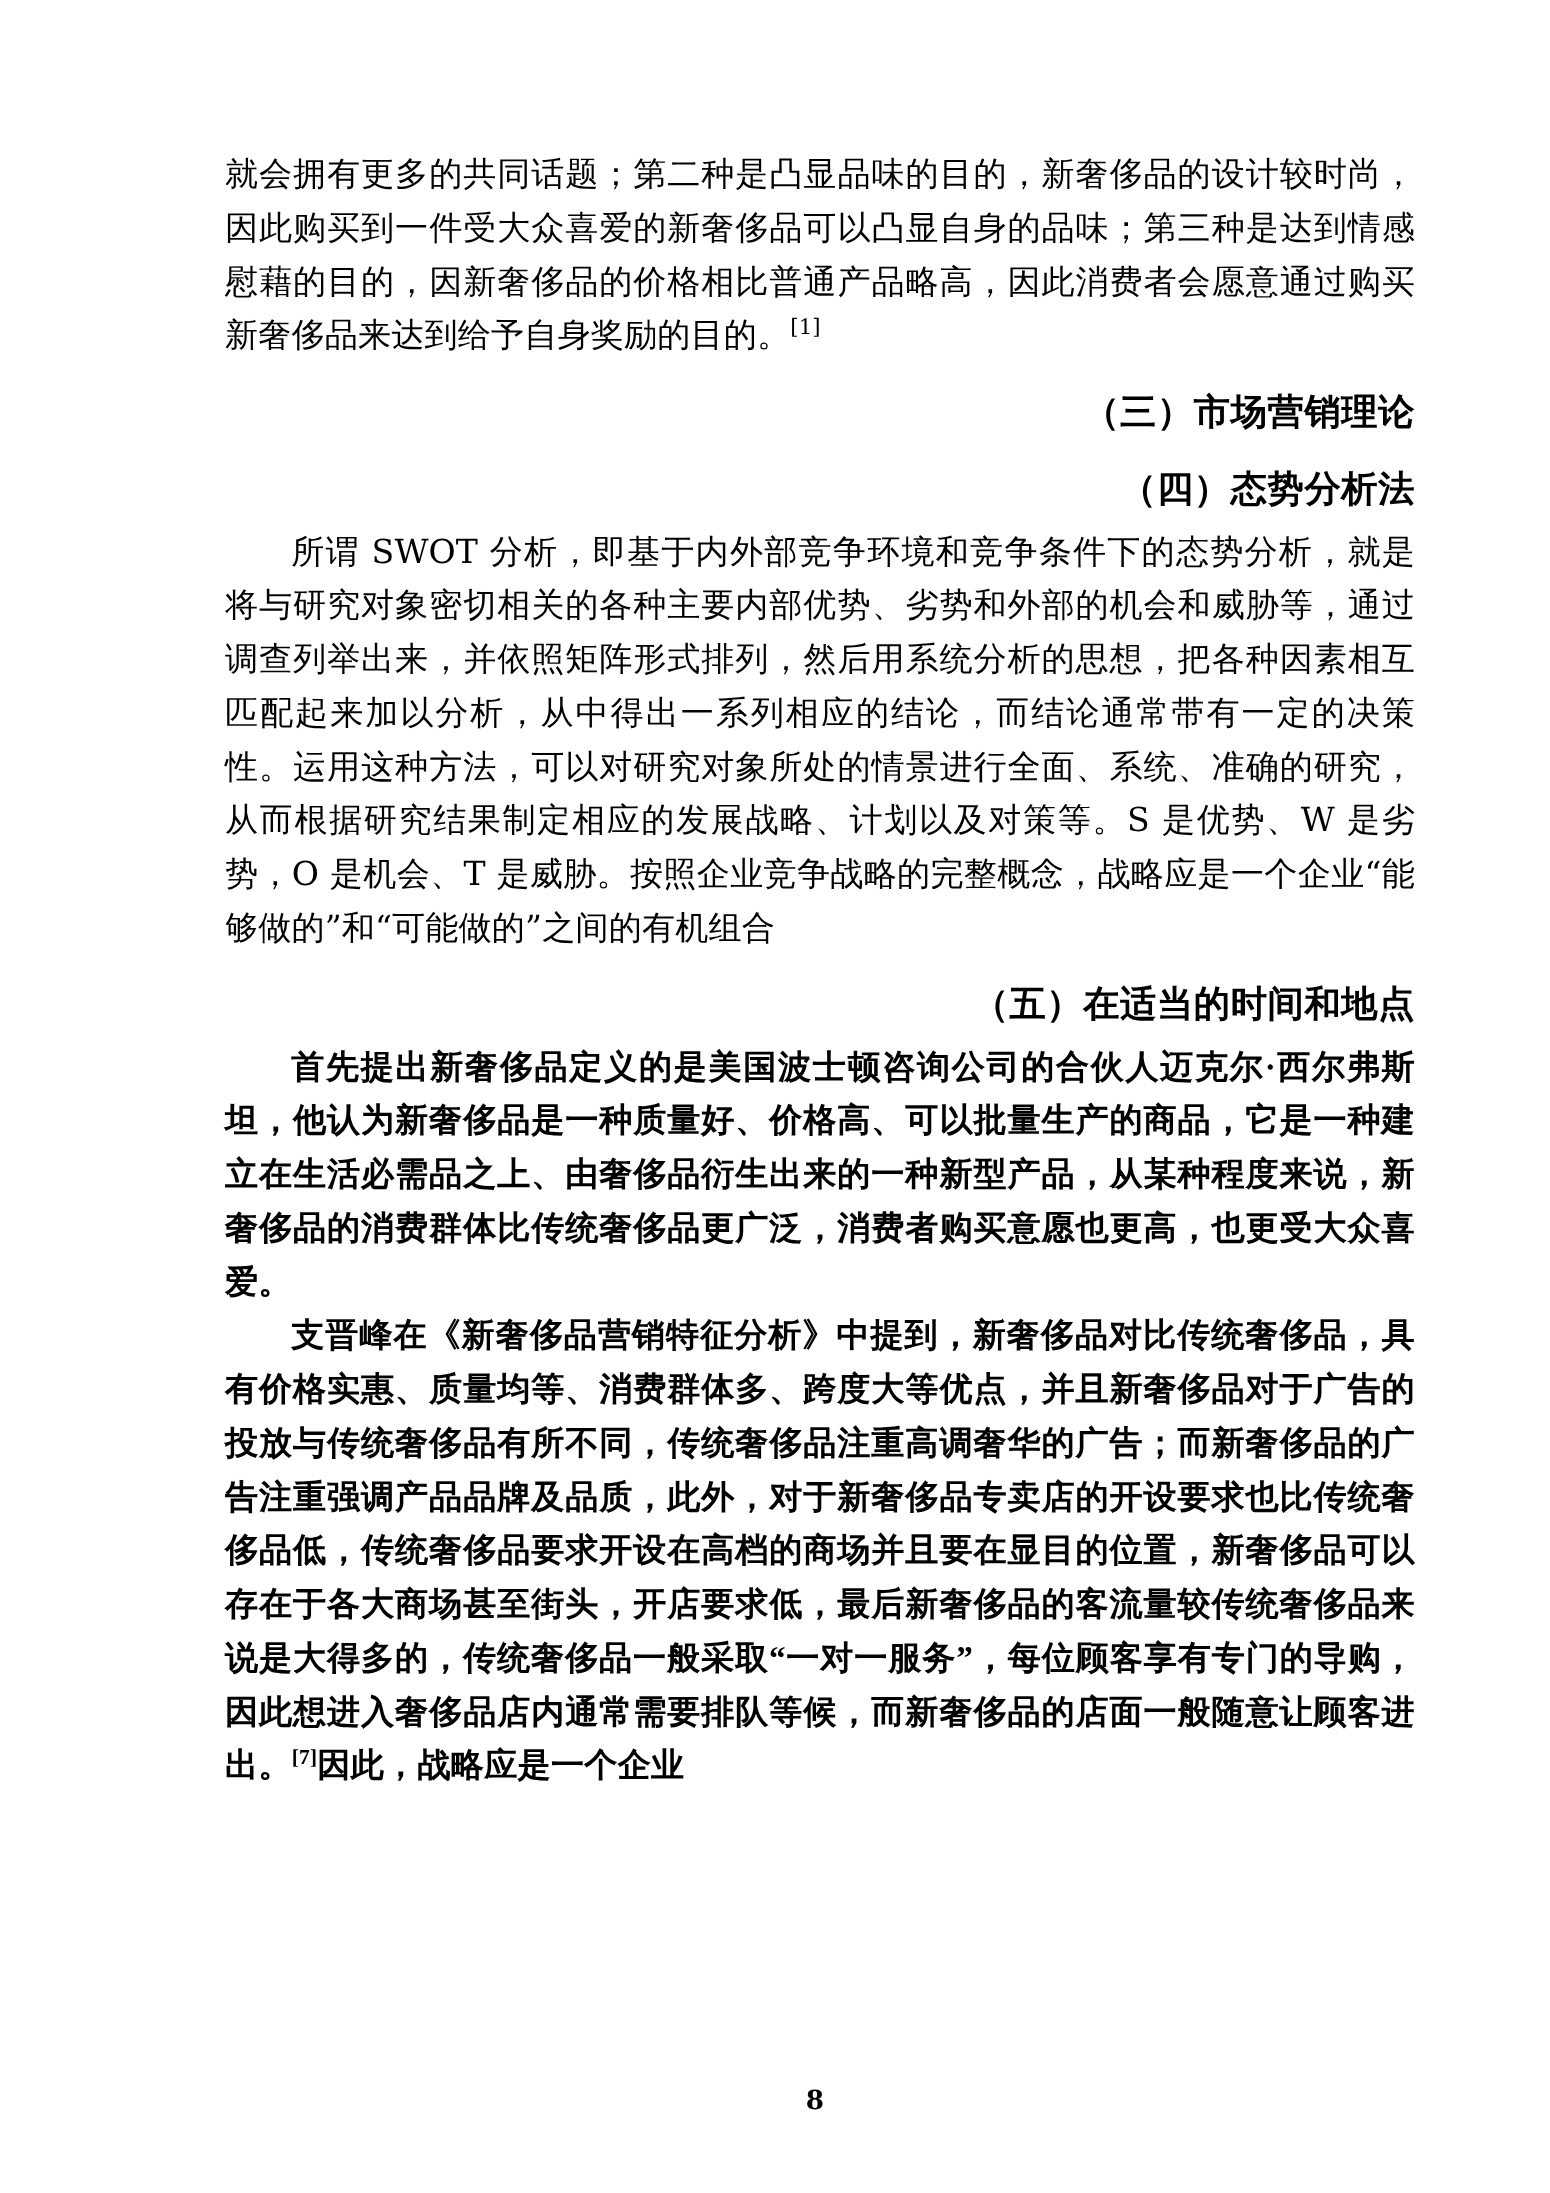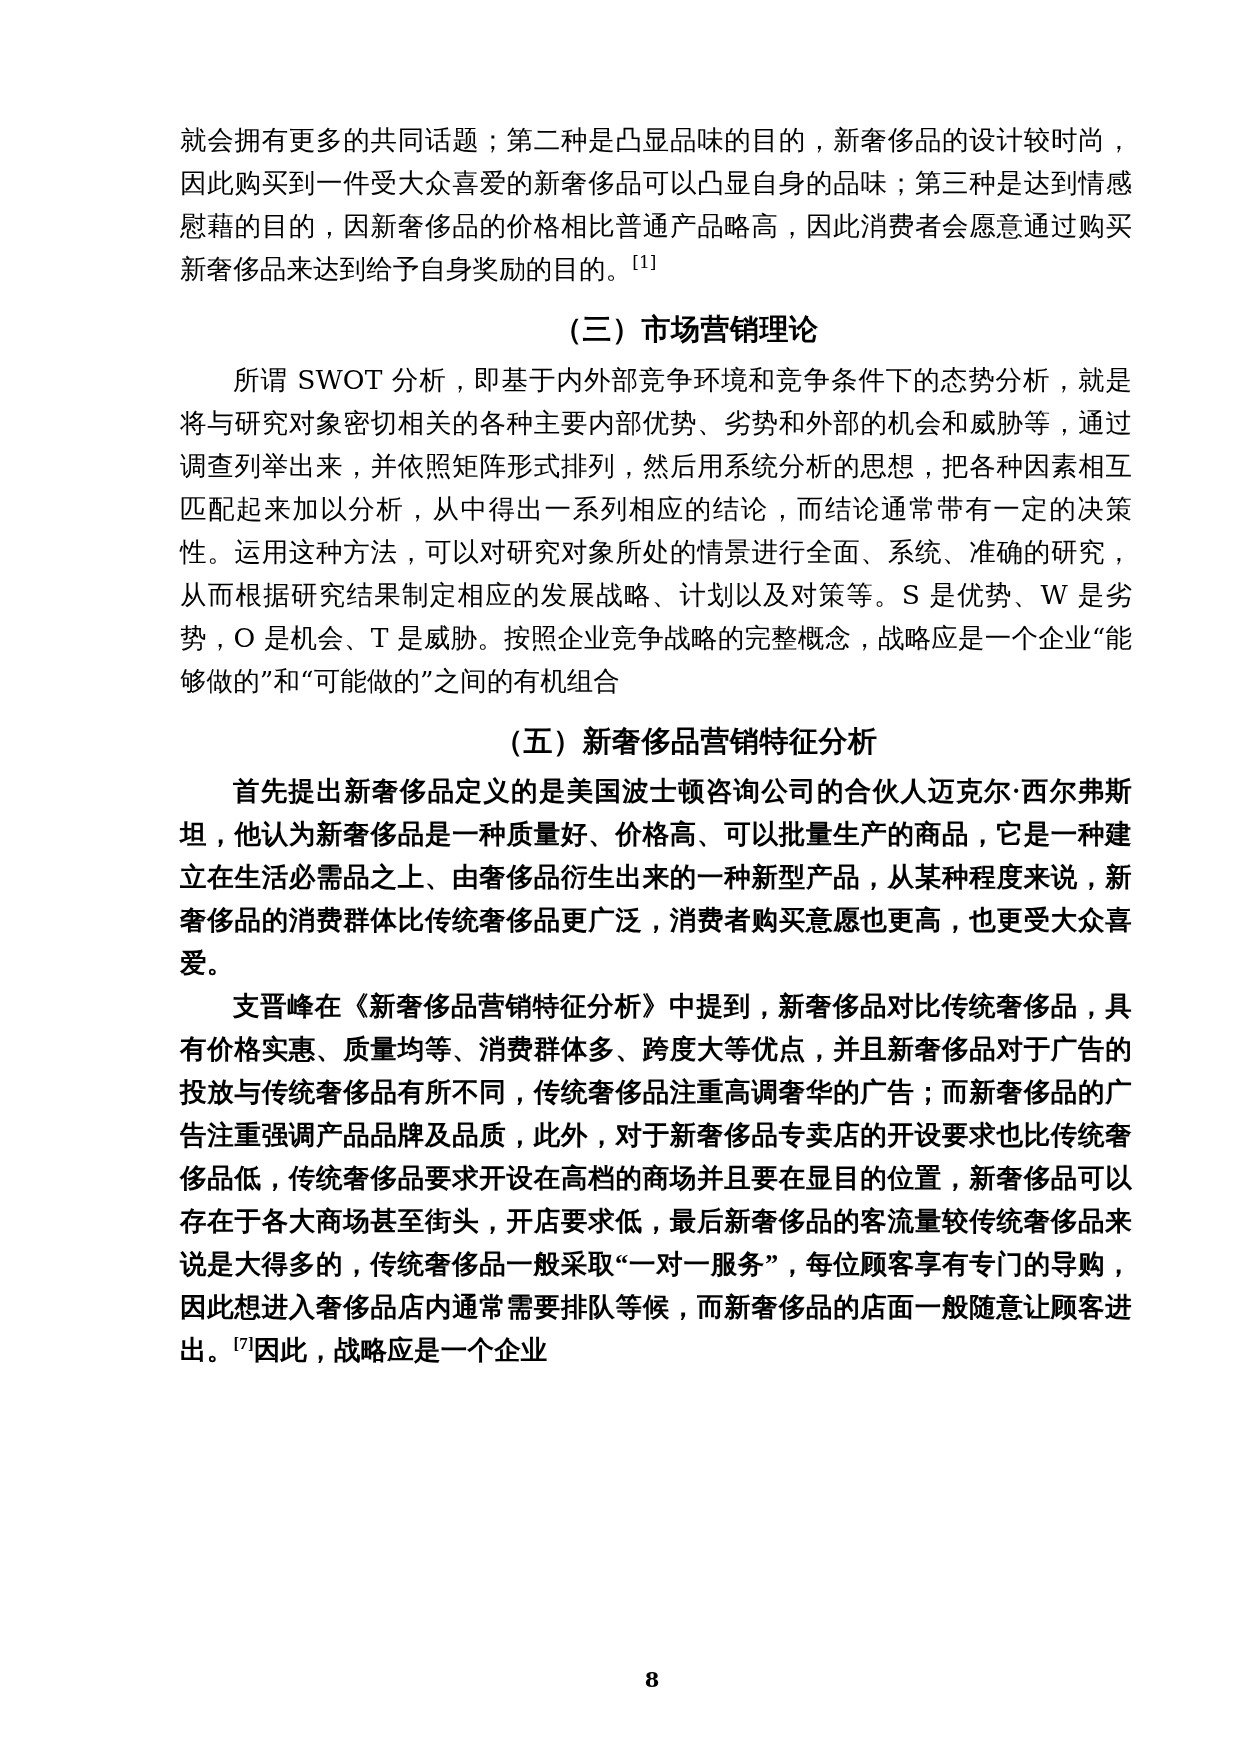--- a/index.html
+++ b/index.html
@@ -43,21 +43,21 @@
     letter-spacing: 0.2px;
     font-family: Liberation Serif, serif;
   }
   .section-heading {
     font-size: 29px;
     font-weight: 700;
     line-height: 46px;
     margin: 16px 0 6px 0;
     text-indent: 2.05em;
     letter-spacing: 0.5px;
-    text-align: center;
+    text-align: right;
   }
   .sup-ref {
     font-size: 17px;
     vertical-align: super;
     line-height: 0;
   }
   .page-number {
     position: absolute;
     left: 0;
     right: 0;
@@ -71,24 +71,25 @@
 </head>
 <body>
 
 <div class="page">
 
   <p class="body-text"><span>就会拥有更多的共同话题；第二种是凸显品味的目的，新奢侈品的设计较时尚，因此购买到一件受大众喜爱的新奢侈品可以凸显自身的品味；第三种是达到情感慰藉的目的，因新奢侈品的价格相比普通产品略高，因此消费者会愿意通过购买新奢侈品来达到给予自身奖励的目的。</span><span class="sup-ref">[1]</span></p>
 
   <h2 class="section-heading">（三）市场营销理论</h2>
 
 
+  <h2 class="section-heading">（四）态势分析法</h2>
 
   <p class="body-text indent">所谓 SWOT 分析，即基于内外部竞争环境和竞争条件下的态势分析，就是将与研究对象密切相关的各种主要内部优势、劣势和外部的机会和威胁等，通过调查列举出来，并依照矩阵形式排列，然后用系统分析的思想，把各种因素相互匹配起来加以分析，从中得出一系列相应的结论，而结论通常带有一定的决策性。运用这种方法，可以对研究对象所处的情景进行全面、系统、准确的研究，从而根据研究结果制定相应的发展战略、计划以及对策等。S 是优势、W 是劣势，O 是机会、T 是威胁。按照企业竞争战略的完整概念，战略应是一个企业“能够做的”和“可能做的”之间的有机组合</p>
 
-  <h2 class="section-heading">（五）新奢侈品营销特征分析</h2>
+  <h2 class="section-heading">（五）在适当的时间和地点</h2>
 
   <p class="body-text indent heavy">首先提出新奢侈品定义的是美国波士顿咨询公司的合伙人迈克尔·西尔弗斯坦，他认为新奢侈品是一种质量好、价格高、可以批量生产的商品，它是一种建立在生活必需品之上、由奢侈品衍生出来的一种新型产品，从某种程度来说，新奢侈品的消费群体比传统奢侈品更广泛，消费者购买意愿也更高，也更受大众喜爱。</p>
 
   <p class="body-text indent heavy"><span>支晋峰在《新奢侈品营销特征分析》中提到，新奢侈品对比传统奢侈品，具有价格实惠、质量均等、消费群体多、跨度大等优点，并且新奢侈品对于广告的投放与传统奢侈品有所不同，传统奢侈品注重高调奢华的广告；而新奢侈品的广告注重强调产品品牌及品质，此外，对于新奢侈品专卖店的开设要求也比传统奢侈品低，传统奢侈品要求开设在高档的商场并且要在显目的位置，新奢侈品可以存在于各大商场甚至街头，开店要求低，最后新奢侈品的客流量较传统奢侈品来说是大得多的，传统奢侈品一般采取“一对一服务”，每位顾客享有专门的导购，因此想进入奢侈品店内通常需要排队等候，而新奢侈品的店面一般随意让顾客进出。</span><span class="sup-ref">[7]</span><span>因此，战略应是一个企业</span></p>
 
   <div class="page-number">8</div>
 
 </div>
 
 </body></html>

